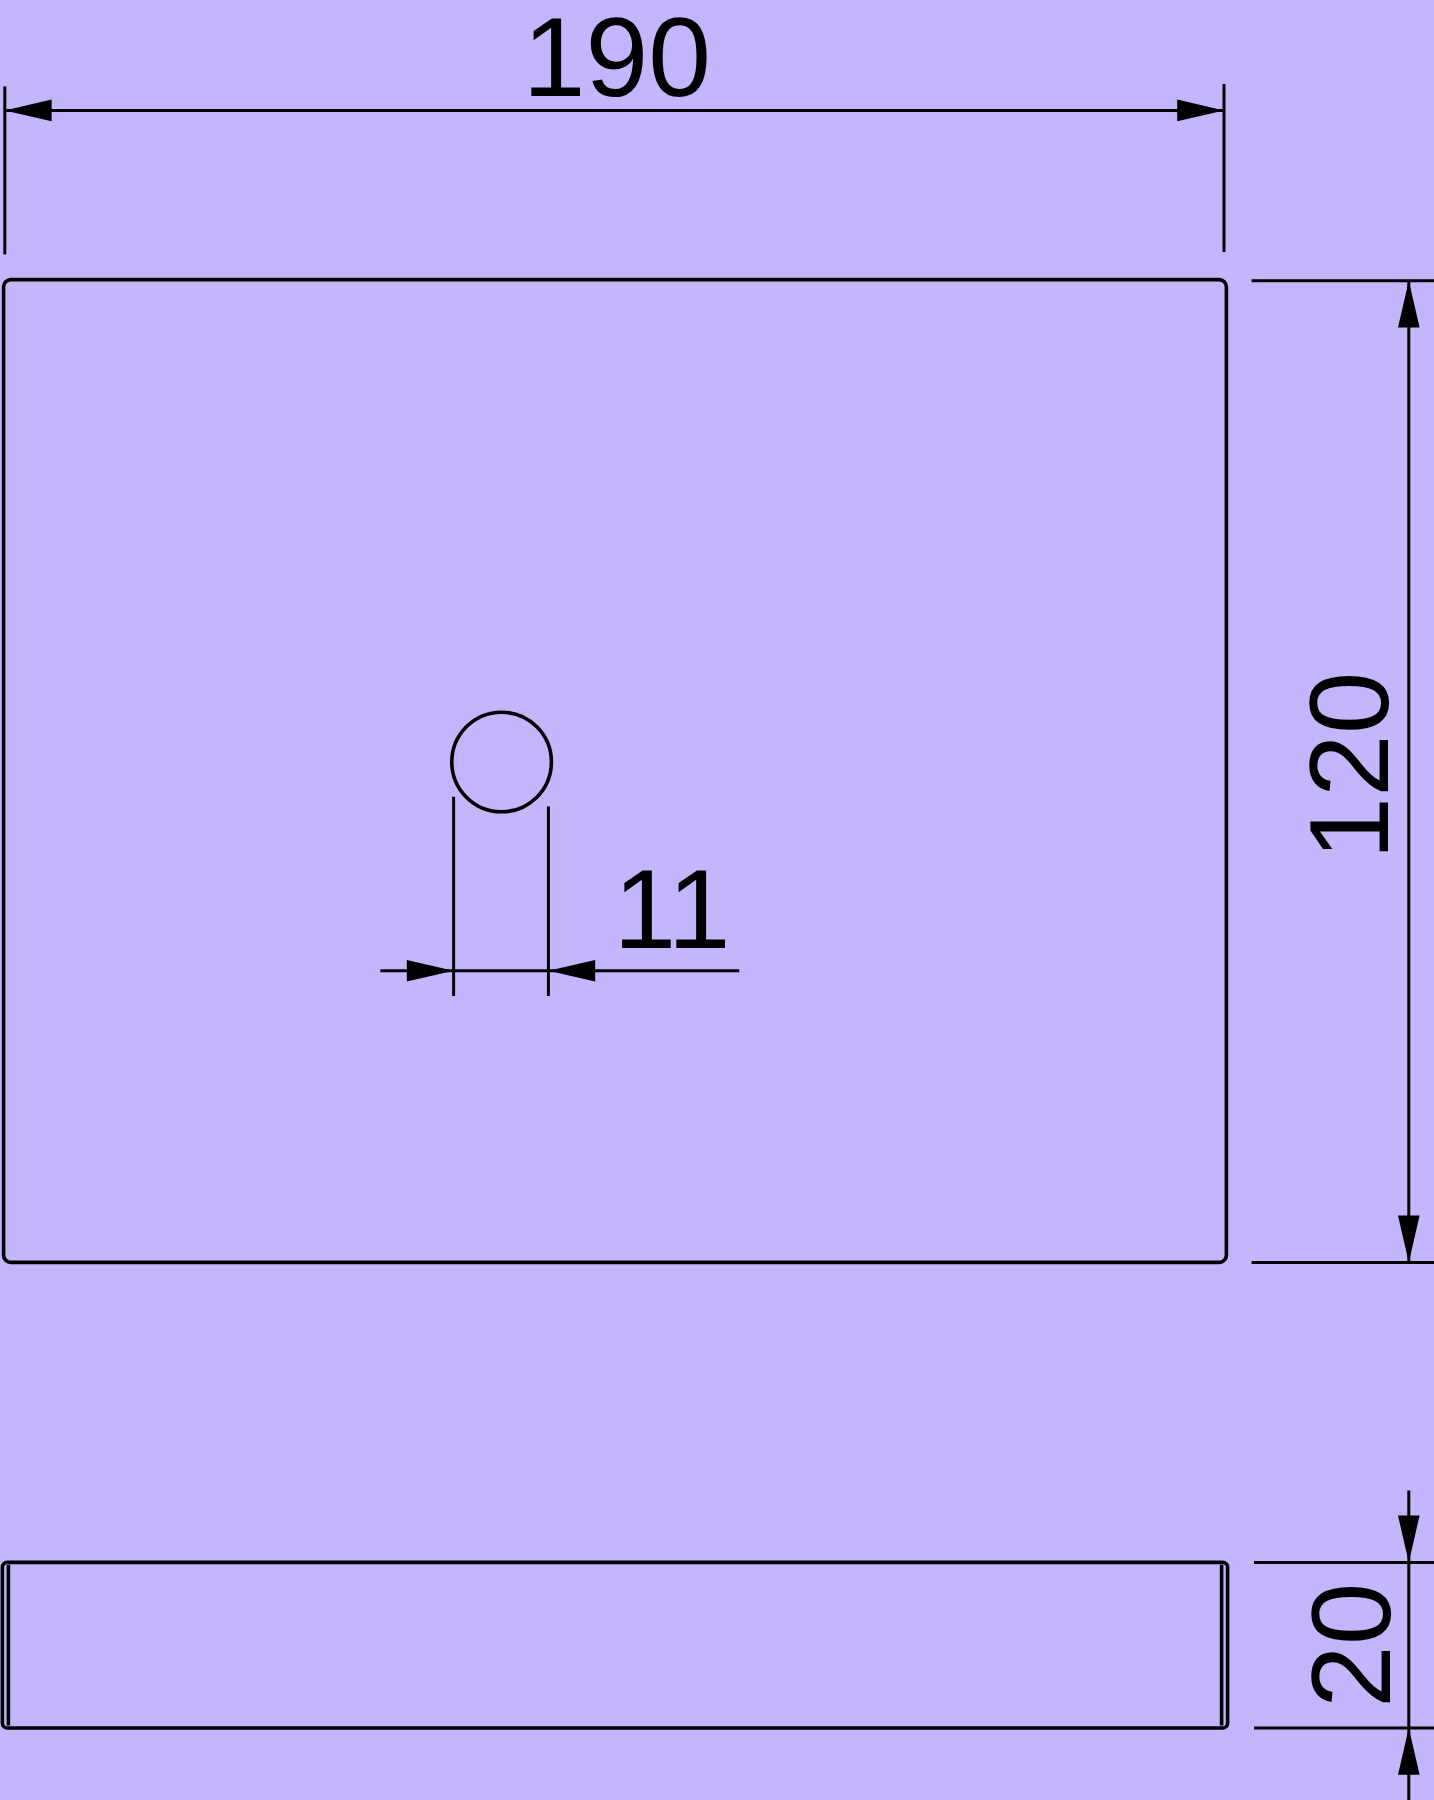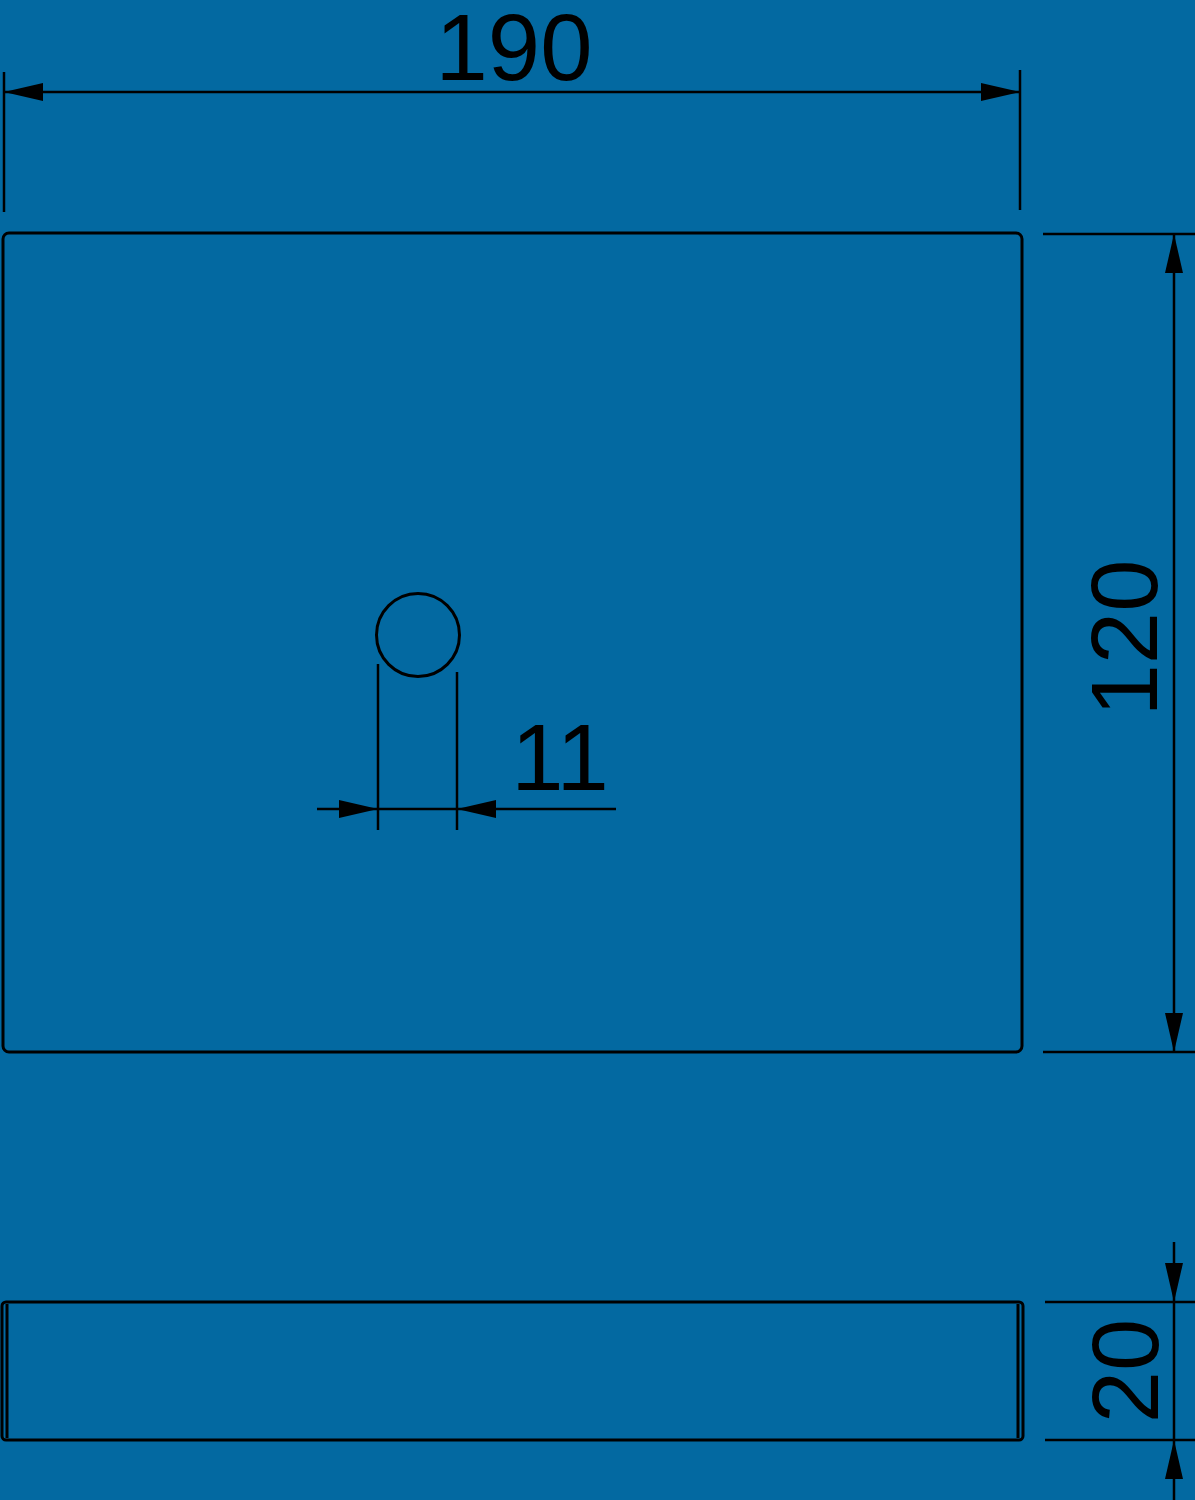--- a/index.html
+++ b/index.html
@@ -4,21 +4,21 @@
 <style>
   html, body {
     margin: 0;
     padding: 0;
     background: #ffffff;
   }
   .canvas {
     position: relative;
     width: 1195px;
     height: 1500px;
-    background: #0369a1;
+    background: #c4b5fd;
     overflow: hidden;
   }
   svg { display: block; }
   .dim-text {
     font-family: "Liberation Sans", "DejaVu Sans", sans-serif;
     font-size: 94px;
     fill: #000000;
     user-select: none;
   }
   .objline  { stroke: #000000; stroke-width: 3;   fill: none; }

